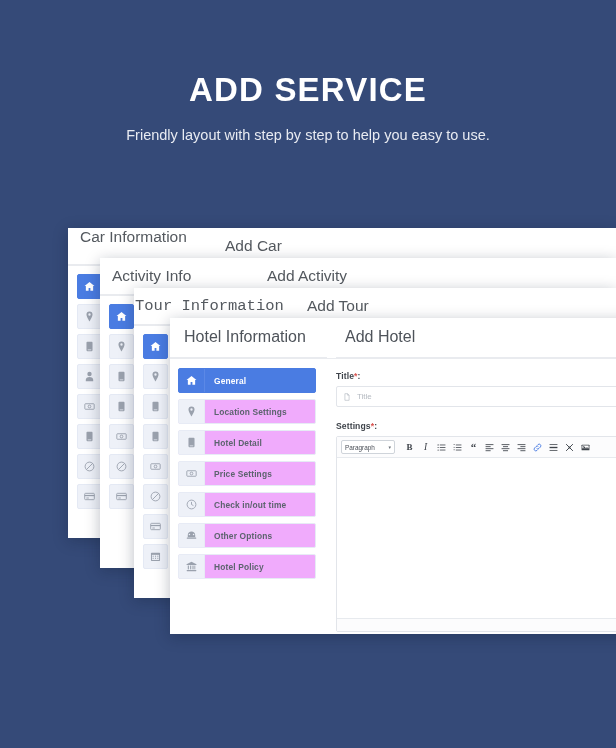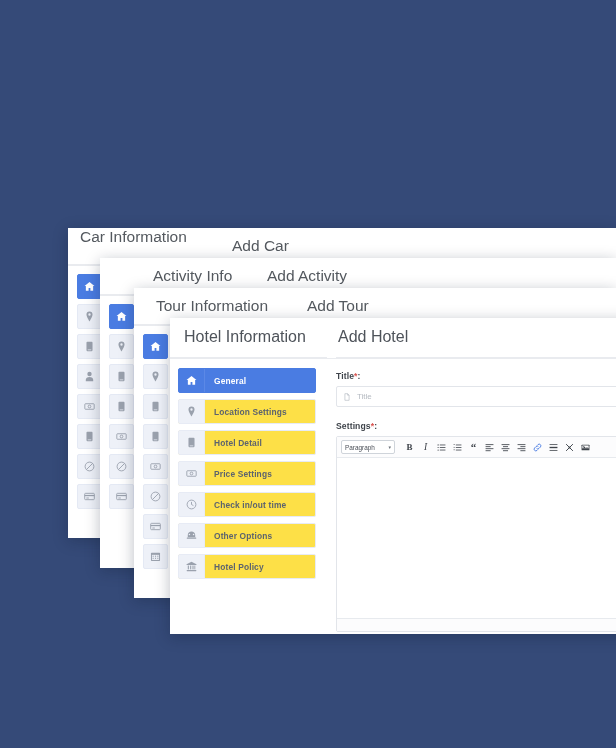--- a/index.html
+++ b/index.html
@@ -49,29 +49,29 @@
     color:#9aa1ad;
   }
   .rail .cell.active{background:#4a7ce2;border-color:#4a7ce2;color:#ffffff;}
   .rail .cell svg{width:11px;height:11px;display:block;}
 
   
   #card-hotel{left:170px;top:318px;width:470px;height:316px;}
   #card-hotel .card-head{height:40px;}
   #card-hotel .card-head .ttl{font-size:16px;color:#4e535a;}
   #card-hotel .ttl-info{position:absolute;left:14px;top:10px;}
-  #card-hotel .ttl-add{position:absolute;left:168px;top:10px;}
+  #card-hotel .ttl-add{position:absolute;left:175px;top:10px;}
   #card-hotel .hd-l{position:absolute;left:0;bottom:0;width:157px;height:1px;background:#e9ebef;}
   #card-hotel .hd-r{position:absolute;left:166px;bottom:0;right:0;height:1px;background:#e9ebef;}
 
   .hotel-body{display:flex;align-items:flex-start;}
   .hotel-left{width:152px;flex:0 0 152px;padding:9px 6px 0 8px;box-sizing:border-box;}
   .menu-item{
     display:flex;align-items:stretch;height:23px;margin-bottom:6px;
-    border:1px solid #e7ebf5;border-radius:2px;background:#fde047;
+    border:1px solid #e7ebf5;border-radius:2px;background:#f0abfc;
   }
   .menu-item .mi-icon{
     width:25px;flex:0 0 25px;background:#eef1f8;
     display:flex;align-items:center;justify-content:center;color:#9aa1ad;
     border-right:1px solid #e7ebf5;
   }
   .menu-item .mi-icon svg{width:11px;height:11px;display:block;}
   .menu-item .mi-label{
     flex:1;display:flex;align-items:center;padding-left:9px;
     font-size:8.4px;font-weight:bold;color:#5c636e;letter-spacing:.15px;
@@ -114,39 +114,43 @@
   .tb-btn.ital{font-size:9.5px;font-style:italic;font-family:"Liberation Serif",serif;}
   .ed-area{height:160px;background:#ffffff;}
   .ed-foot{height:12px;border-top:1px solid #e7eaee;background:#fcfcfd;}
 
   
   #card-car     {left:68px; top:228px; width:548px; height:310px;}
   #card-activity{left:100px;top:258px; width:516px; height:310px;}
   #card-tour    {left:134px;top:288px; width:482px; height:310px;}
 
   #card-car .ttl-info{position:absolute;left:12px;top:0;}
-  #card-car .ttl-add{position:absolute;left:164px;top:9px;}
+  #card-car .ttl-add{position:absolute;left:157px;top:9px;}
   #card-car .hd-l{position:absolute;left:0;bottom:0;width:160px;height:1px;background:#e9ebef;}
   #card-car .hd-r{position:absolute;left:169px;bottom:0;right:0;height:1px;background:#e9ebef;}
 
-  #card-activity .ttl-info{position:absolute;left:12px;top:9px;margin-left:41px;}
+  #card-activity .ttl-info{position:absolute;left:12px;top:9px;}
   #card-activity .ttl-add{position:absolute;left:167px;top:9px;}
   #card-activity .hd-l{position:absolute;left:0;bottom:0;width:157px;height:1px;background:#e9ebef;}
   #card-activity .hd-r{position:absolute;left:166px;bottom:0;right:0;height:1px;background:#e9ebef;}
 
-  #card-tour .ttl-info{position:absolute;left:22px;top:9px;}
+  #card-tour .ttl-info{position:absolute;left:1px;top:9px;font-family:Liberation Mono, monospace;}
   #card-tour .ttl-add{position:absolute;left:173px;top:9px;}
   #card-tour .hd-l{position:absolute;left:0;bottom:0;width:162px;height:1px;background:#e9ebef;}
   #card-tour .hd-r{position:absolute;left:171px;bottom:0;right:0;height:1px;background:#e9ebef;}
 </style>
 </head>
 <body>
 
 <div class="stage">
 
+  <div class="hero">
+    <h1 class="hero-title">ADD SERVICE</h1>
+    <p class="hero-sub">Friendly layout with step by step to help you easy to use.</p>
+  </div>
 
   <div class="card" id="card-car">
     <div class="card-head">
       <span class="ttl ttl-info">Car Information</span>
       <span class="ttl ttl-add">Add Car</span>
       <span class="hd-l"></span>
       <span class="hd-r"></span>
     </div>
     <div class="card-body">
       <div class="rail">

